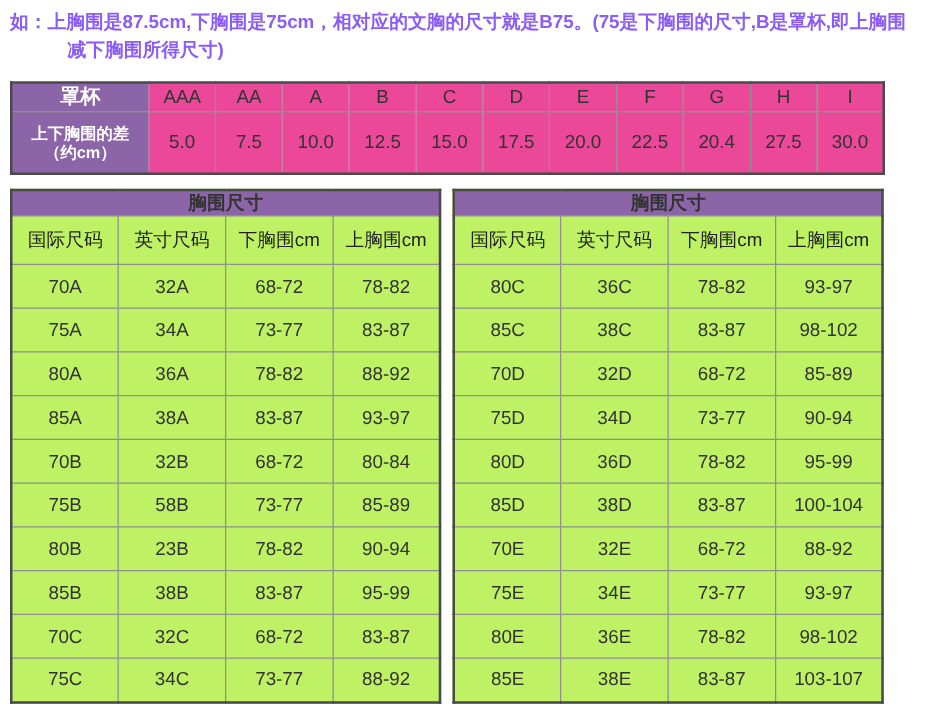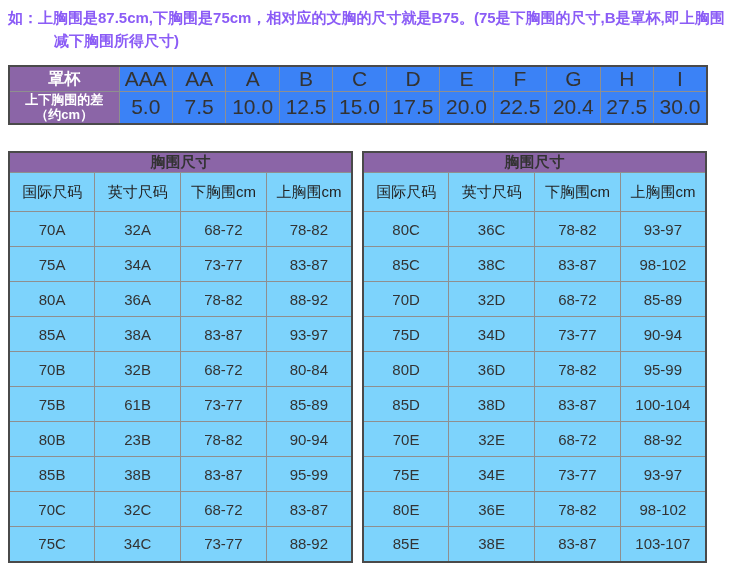--- a/index.html
+++ b/index.html
@@ -30,30 +30,30 @@
   }
   .purple { background: #8b65a7; color: #ffffff; }
 
   
   .cup-table {
     position: absolute; left: 8px; top: 65px;
     width: 700px; border: 2px solid #4a4a4a;
   }
   .cup-table .rowlabel { width: 110px; }
   .cup-table tr.cup-row { height: 23px; padding-left: 48px; }
-  .cup-table tr.diff-row { height: 32px; }
+  .cup-table tr.diff-row { height: 50px; }
   .cup-head { font-weight: bold; font-size: 16px; }
   .diff-label { font-weight: bold; font-size: 13px; line-height: 15px; }
-  .cup-cell, .diff-cell { font-size: 21px; color: #333333; background: #3b82f6; }
+  .cup-cell, .diff-cell { font-size: 15px; color: #333333; background: #ec4899; }
 
   
   .size-table {
     position: absolute; top: 151px;
     width: 345px; border: 2px solid #4a4a4a;
-    background: #7dd3fc;
+    background: #bef264;
   }
   .size-table.left  { left: 8px; }
   .size-table.right { left: 362px; }
   .size-table tr.banner td { height: 20px; font-weight: bold; font-size: 15px; }
   .size-table tr.cols th { height: 39px; font-size: 15px; color: #222222; }
   .size-table tbody td { height: 35px; font-size: 15px; color: #333333; }
 </style>
 </head>
 <body>
 
@@ -136,21 +136,21 @@
         <td>93-97</td>
       </tr>
       <tr>
         <td>70B</td>
         <td>32B</td>
         <td>68-72</td>
         <td>80-84</td>
       </tr>
       <tr>
         <td>75B</td>
-        <td>61B</td>
+        <td>58B</td>
         <td>73-77</td>
         <td>85-89</td>
       </tr>
       <tr>
         <td>80B</td>
         <td>23B</td>
         <td>78-82</td>
         <td>90-94</td>
       </tr>
       <tr>

